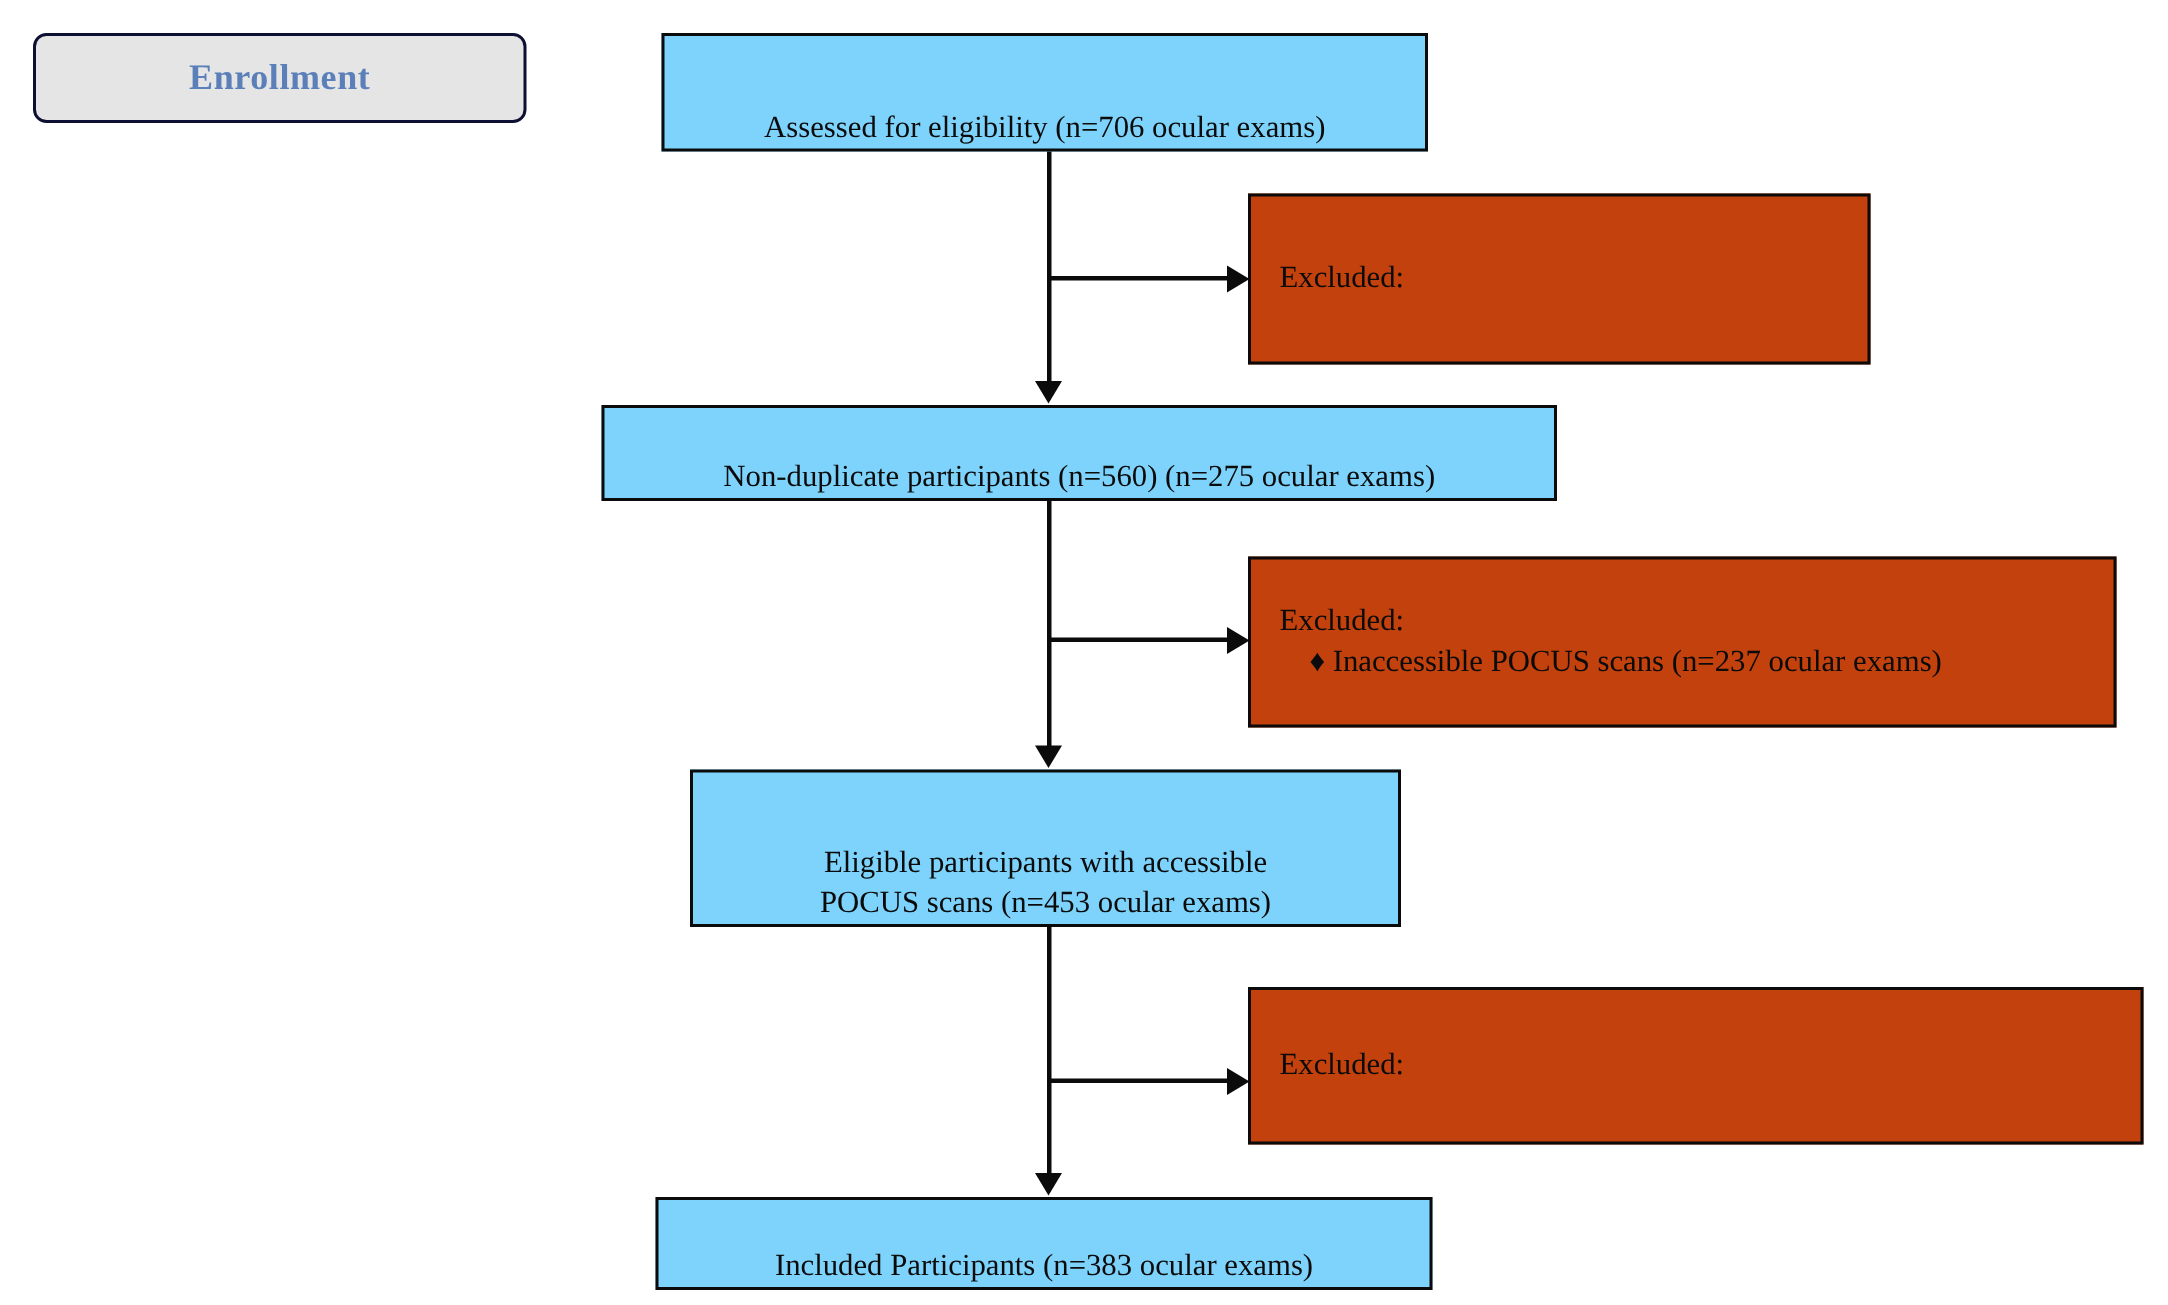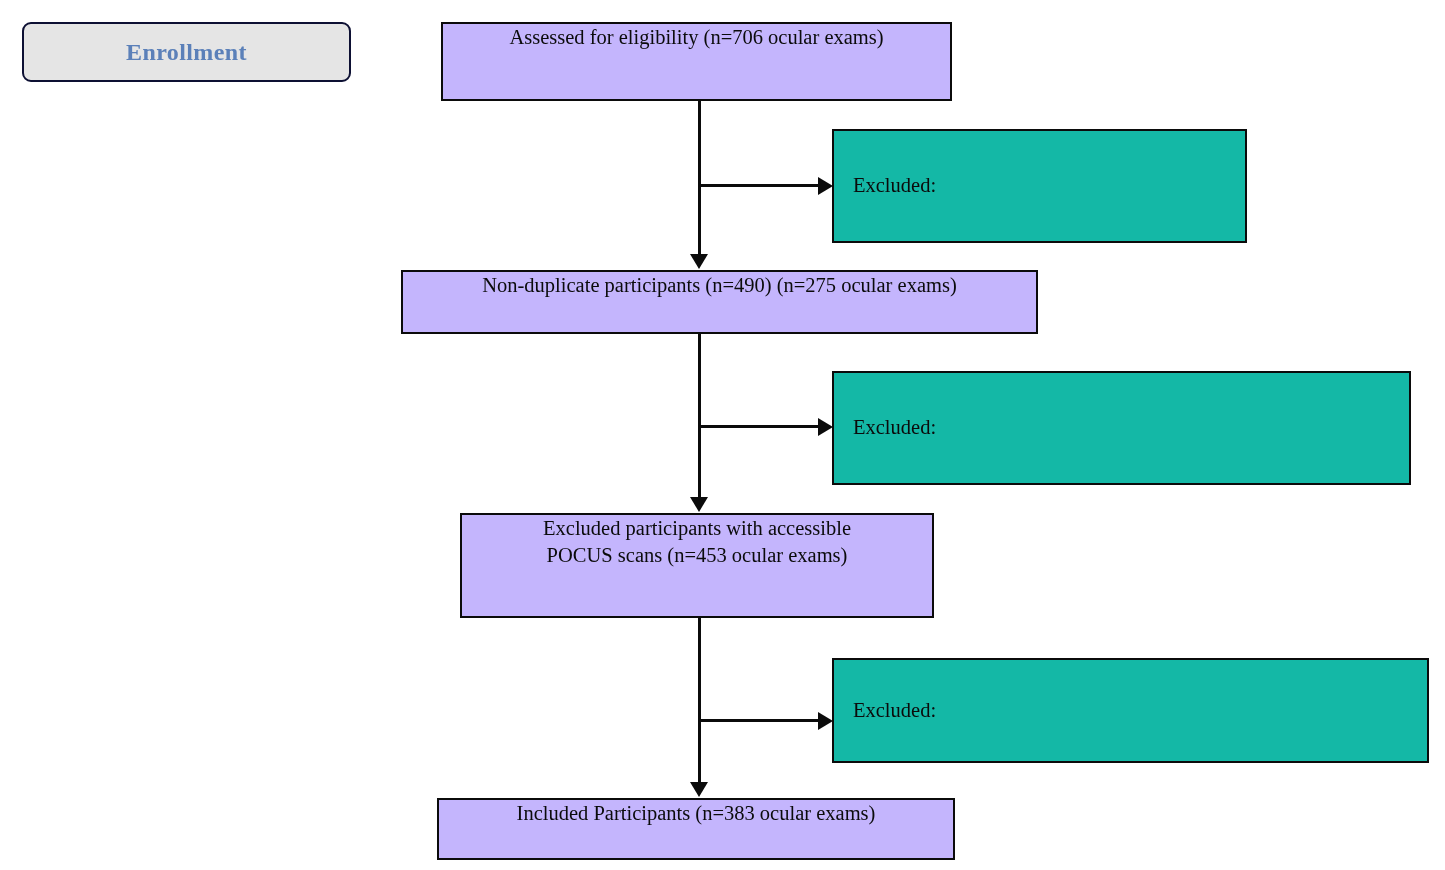--- a/index.html
+++ b/index.html
@@ -25,42 +25,42 @@
     justify-content: center;
     border-radius: 9px;
     font-weight: bold;
     letter-spacing: 0.4px;
   }
 
   
   .flow-box {
     position: absolute;
     box-sizing: border-box;
-    background: #c4b5fd;
+    background: #7dd3fc;
     border: 2.5px solid #0b0b0b;
     display: flex;
     flex-direction: column;
-    justify-content: flex-start;
+    justify-content: flex-end;
   }
   .flow-box.center-text {
     align-items: center;
     text-align: center;
   }
   .flow-box .line {
     font-size: 20.5px;
     line-height: 1.32;
     color: #0b0b0b;
     white-space: nowrap;
   }
 
   
   .excl-box {
     position: absolute;
     box-sizing: border-box;
-    background: #14b8a6;
+    background: #c2410c;
     border: 2.5px solid #0b0b0b;
     display: flex;
     flex-direction: column;
     justify-content: center;
     padding-left: 19px;
   }
   .excl-box .excl-head {
     font-size: 20.5px;
     line-height: 1.34;
     color: #0b0b0b;
@@ -125,35 +125,38 @@
   <div class="arrow-down" style="left:690px; top:254px;"></div>
 
   <div class="h-line" style="left:698px; top:184px; width:123px;"></div>
   <div class="arrow-right" style="left:818px; top:177px;"></div>
 
   <div class="excl-box" style="left:832px; top:129px; width:415px; height:114px;">
     <div class="excl-head">Excluded:</div>
   </div>
 
   <div class="flow-box center-text" style="left:401px; top:270px; width:637px; height:64px;">
-    <div class="line">Non-duplicate participants (n=490) (n=275 ocular exams)</div>
+    <div class="line">Non-duplicate participants (n=560) (n=275 ocular exams)</div>
   </div>
 
   <div class="v-line" style="left:698px; top:334px; height:164px;"></div>
   <div class="arrow-down" style="left:690px; top:497px;"></div>
 
   <div class="h-line" style="left:698px; top:425px; width:123px;"></div>
   <div class="arrow-right" style="left:818px; top:418px;"></div>
 
   <div class="excl-box" style="left:832px; top:371px; width:579px; height:114px;">
     <div class="excl-head">Excluded:</div>
+    <div class="excl-item">
+      <span class="bullet">♦</span><span>Inaccessible POCUS scans (n=237 ocular exams)</span>
+    </div>
   </div>
 
   <div class="flow-box center-text" style="left:460px; top:513px; width:474px; height:105px;">
-    <div class="line">Excluded participants with accessible</div>
+    <div class="line">Eligible participants with accessible</div>
     <div class="line">POCUS scans (n=453 ocular exams)</div>
   </div>
 
   <div class="v-line" style="left:698px; top:618px; height:165px;"></div>
   <div class="arrow-down" style="left:690px; top:782px;"></div>
 
   <div class="h-line" style="left:698px; top:719px; width:123px;"></div>
   <div class="arrow-right" style="left:818px; top:712px;"></div>
 
   <div class="excl-box" style="left:832px; top:658px; width:597px; height:105px;">

